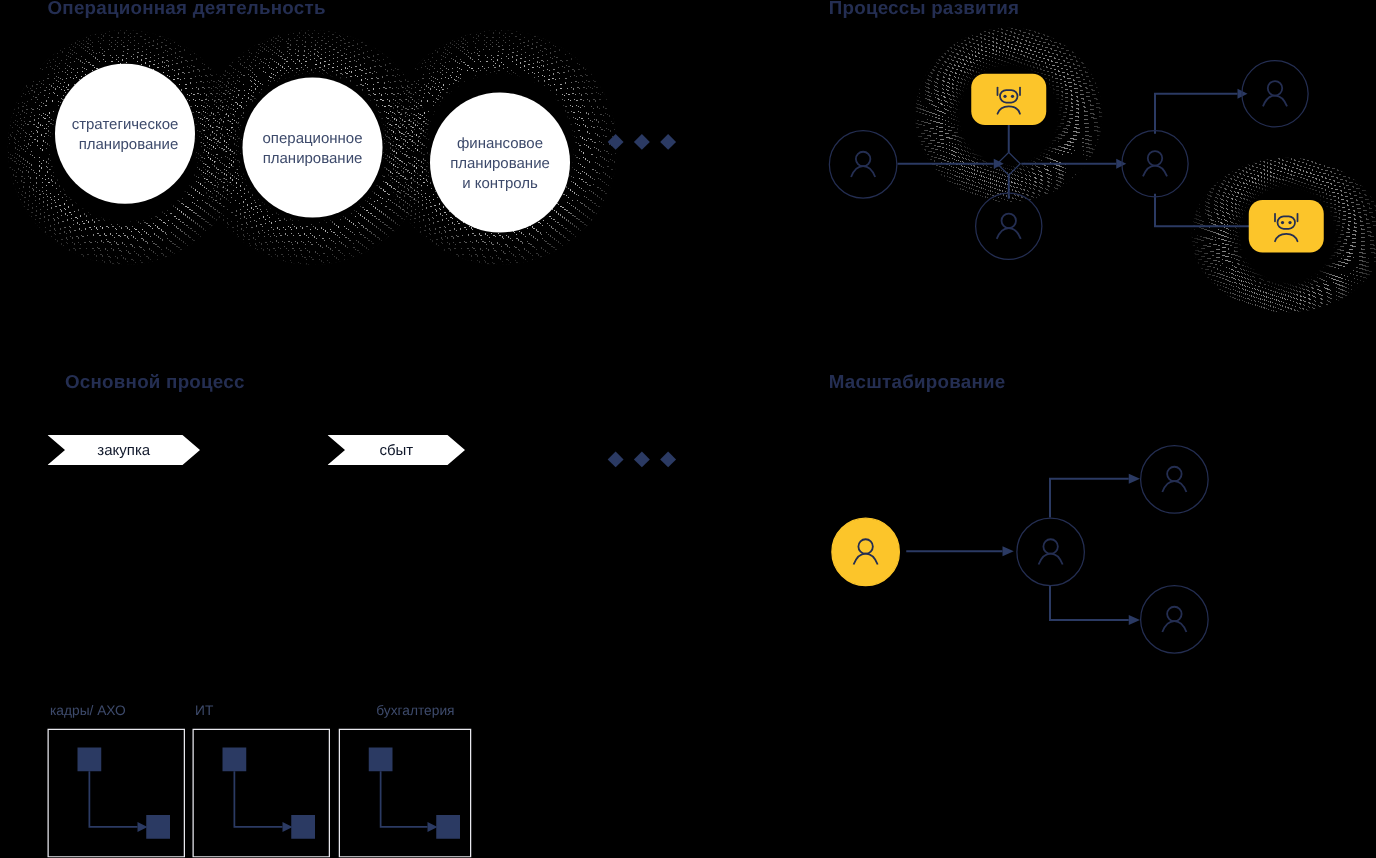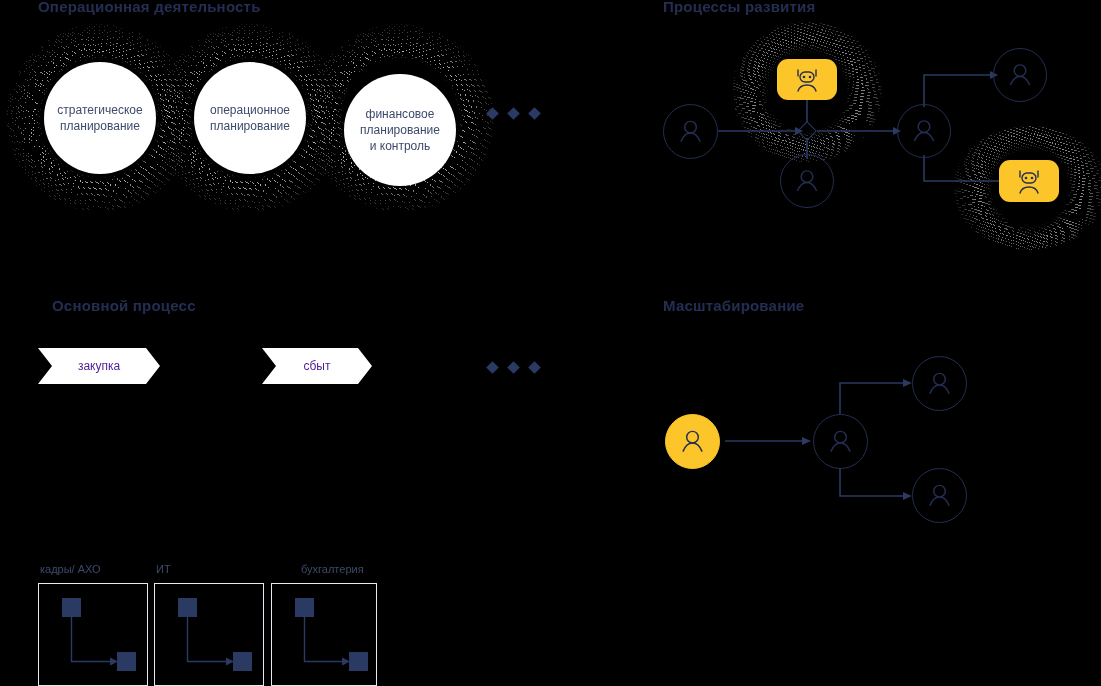--- a/index.html
+++ b/index.html
@@ -111,26 +111,26 @@
   .rbox {
     position: absolute;
     background: #fcc52a;
     border-radius: 11px;
   }
   .icon-svg { position: absolute; left: 0; top: 0; width: 100%; height: 100%; }
 
   
   .chev {
     position: absolute;
-    height: 36px;
+    height: 24px;
     background: #ffffff;
     display: flex;
     align-items: center;
     justify-content: center;
-    color: #4c1d95;
+    color: #0f172a;
     font-size: 12px;
     font-family: "Liberation Sans", sans-serif;
     clip-path: polygon(0 0, calc(100% - 14px) 0, 100% 50%, calc(100% - 14px) 100%, 0 100%, 14px 50%);
   }
   
   .sbox {
     position: absolute;
     border: 1.4px solid #e8e8ee;
     box-sizing: border-box;
     background: transparent;
@@ -152,21 +152,21 @@
 <body>
 
 <div class="canvas">
 
   <div class="sec-title" style="left:38px; top:-2px;">Операционная деятельность</div>
 
   <div class="halo" style="left:6px;  top:24px;  width:188px; height:188px;"></div>
   <div class="halo" style="left:156px;top:24px;  width:188px; height:188px;"></div>
   <div class="halo" style="left:306px;top:24px;  width:188px; height:188px;"></div>
 
-  <div class="wcircle" style="left:44px;  top:62px; width:112px; height:112px;">
+  <div class="wcircle" style="left:44px;  top:51px; width:112px; height:112px;text-align:right;">
     <span>
       <span>стратегическое</span>
       <span>планирование</span>
     </span>
   </div>
 
   <div class="wcircle" style="left:194px; top:62px; width:112px; height:112px;">
     <span>
       <span>операционное</span>
       <span>планирование</span>

